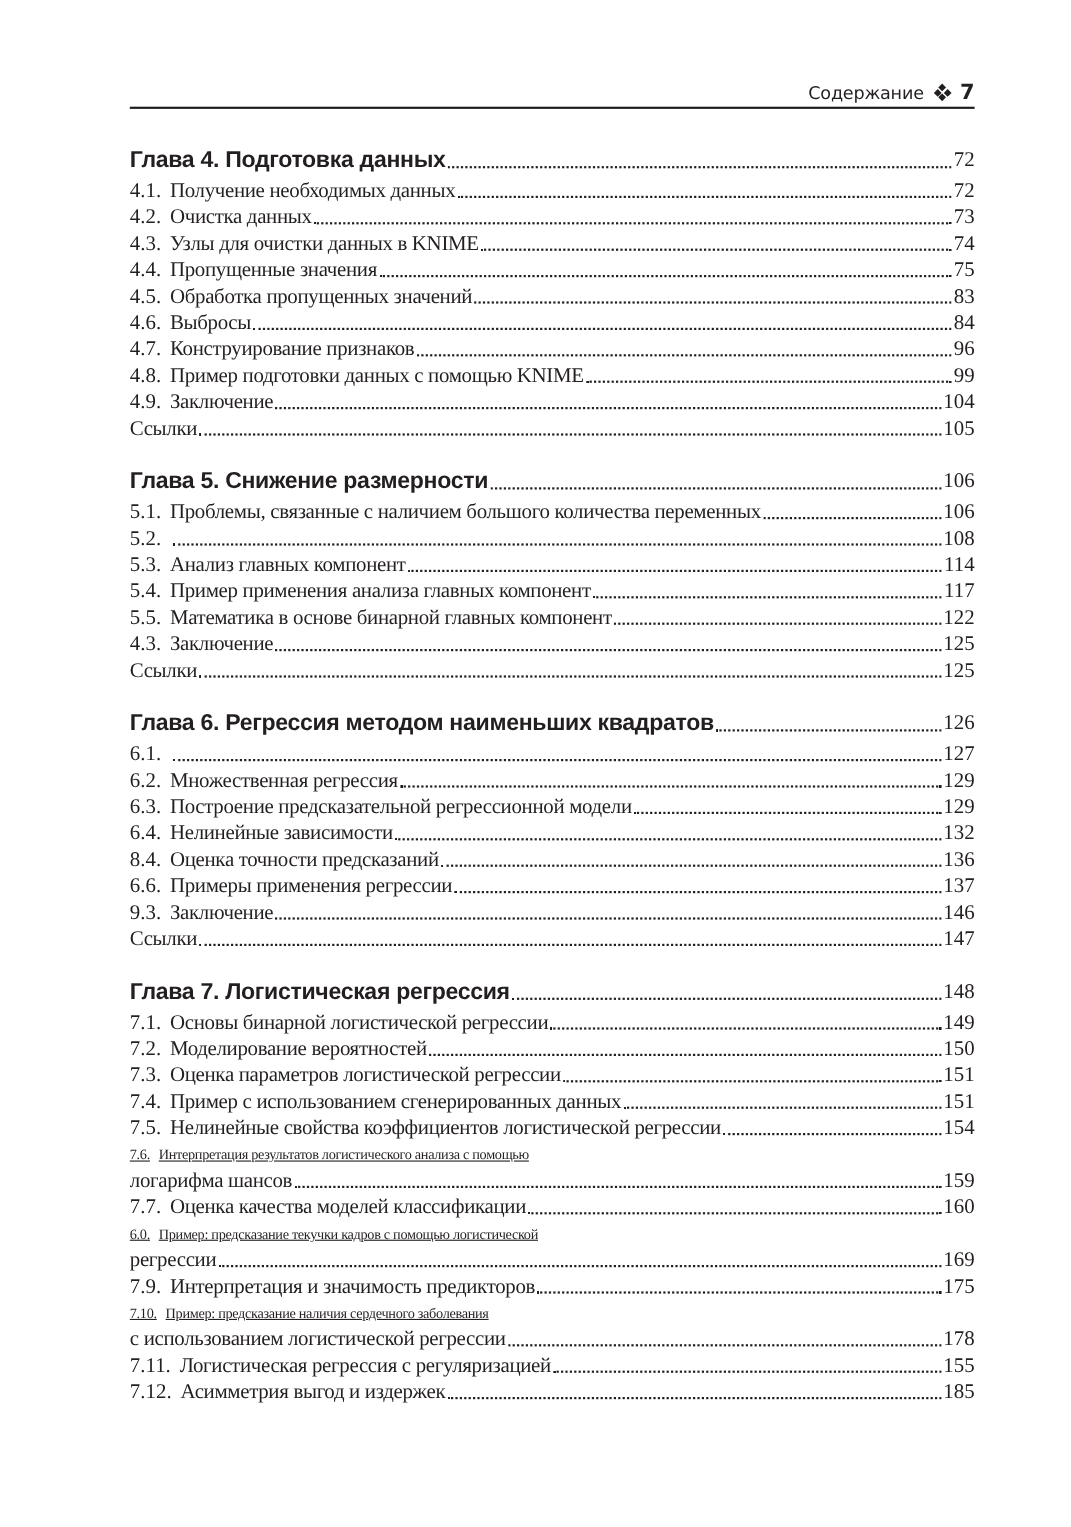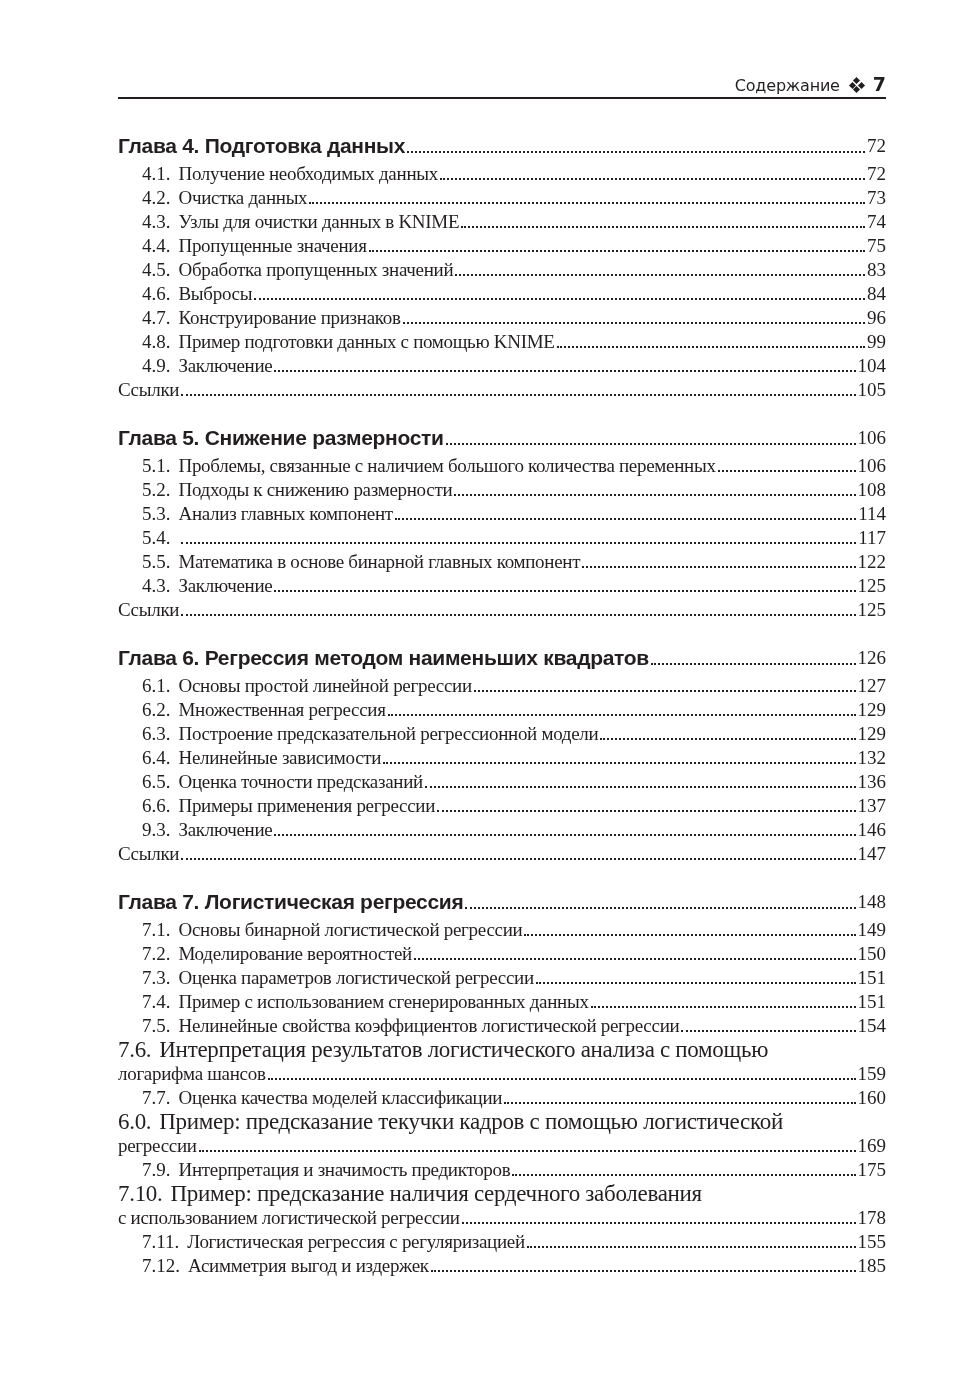--- a/index.html
+++ b/index.html
@@ -96,21 +96,20 @@
   }
   .row.chapter-row .pg {
     font-family: "Liberation Serif", serif;
     font-weight: normal;
     font-size: 19px;
     letter-spacing: 0;
   }
   .row .num {
     flex: 0 0 auto;
     margin-right: 8px;
-    margin-left: 24px;
   }
   .row .txt {
     flex: 0 0 auto;
     letter-spacing: -0.3px;
   }
   .row .dots {
     flex: 1 1 auto;
     overflow: hidden;
     margin: 0 2px;
     position: relative;
@@ -126,25 +125,26 @@
   }
   .row.chapter-row .dots::after {
     bottom: 9px;
   }
   .row .pg {
     flex: 0 0 auto;
     text-align: right;
   }
   .row-wrap {
     font-family: "Liberation Serif", serif;
-    font-size: 23px;
+    font-size: 13px;
     line-height: 24px;
     height: 24px;
     white-space: nowrap;
     letter-spacing: -0.3px;
+    text-decoration: underline;
   }
   .row-wrap .num {
     margin-right: 8px;
   }
   .entry { display: block; }
 </style>
 </head>
 <body>
 
 <div class="page">
@@ -250,36 +250,36 @@
           <div class="row">
             <span class="num">5.1.</span>
             <span class="txt">Проблемы, связанные с наличием большого количества переменных</span>
             <span class="dots"></span>
             <span class="pg">106</span>
           </div>
         </div>
         <div class="entry">
           <div class="row">
             <span class="num">5.2.</span>
-            <span class="txt">Подходы к снижению размерности</span>
             <span class="dots"></span>
             <span class="pg">108</span>
           </div>
         </div>
         <div class="entry">
           <div class="row">
             <span class="num">5.3.</span>
             <span class="txt">Анализ главных компонент</span>
             <span class="dots"></span>
             <span class="pg">114</span>
           </div>
         </div>
         <div class="entry">
           <div class="row">
             <span class="num">5.4.</span>
+            <span class="txt">Пример применения анализа главных компонент</span>
             <span class="dots"></span>
             <span class="pg">117</span>
           </div>
         </div>
         <div class="entry">
           <div class="row">
             <span class="num">5.5.</span>
             <span class="txt">Математика в основе бинарной главных компонент</span>
             <span class="dots"></span>
             <span class="pg">122</span>
@@ -303,21 +303,20 @@
       </div>
       <div class="chapter">
         <div class="row chapter-row">
           <span class="txt">Глава 6. Регрессия методом наименьших квадратов</span>
           <span class="dots"></span>
           <span class="pg">126</span>
         </div>
         <div class="entry">
           <div class="row">
             <span class="num">6.1.</span>
-            <span class="txt">Основы простой линейной регрессии</span>
             <span class="dots"></span>
             <span class="pg">127</span>
           </div>
         </div>
         <div class="entry">
           <div class="row">
             <span class="num">6.2.</span>
             <span class="txt">Множественная регрессия</span>
             <span class="dots"></span>
             <span class="pg">129</span>
@@ -334,21 +333,21 @@
         <div class="entry">
           <div class="row">
             <span class="num">6.4.</span>
             <span class="txt">Нелинейные зависимости</span>
             <span class="dots"></span>
             <span class="pg">132</span>
           </div>
         </div>
         <div class="entry">
           <div class="row">
-            <span class="num">6.5.</span>
+            <span class="num">8.4.</span>
             <span class="txt">Оценка точности предсказаний</span>
             <span class="dots"></span>
             <span class="pg">136</span>
           </div>
         </div>
         <div class="entry">
           <div class="row">
             <span class="num">6.6.</span>
             <span class="txt">Примеры применения регрессии</span>
             <span class="dots"></span>

